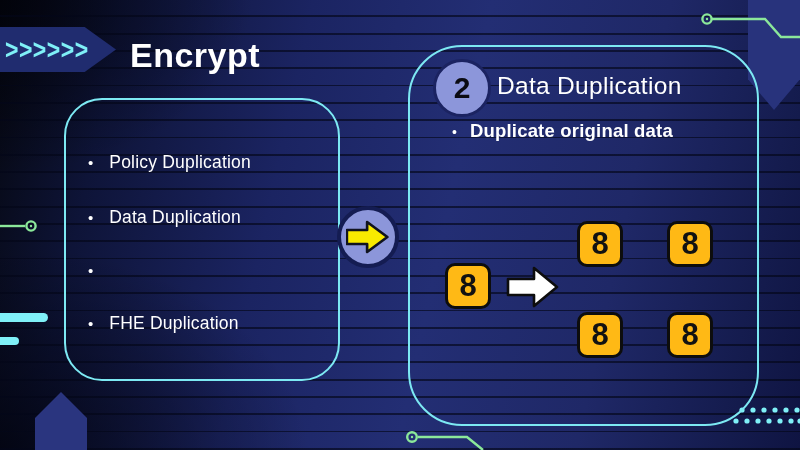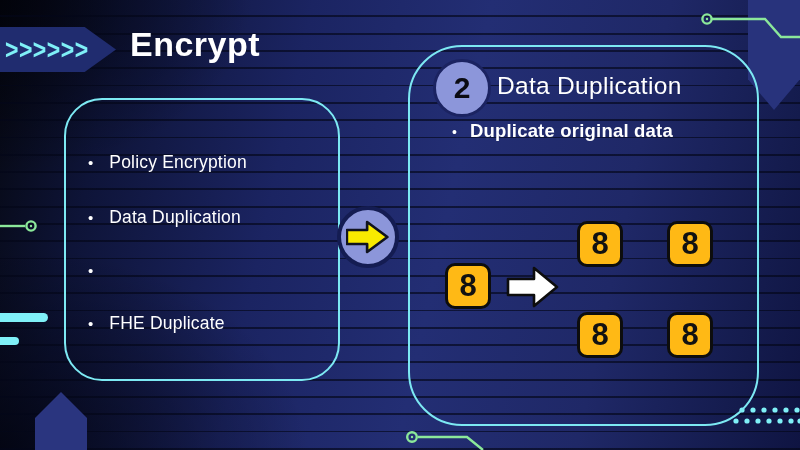--- a/index.html
+++ b/index.html
@@ -21,21 +21,21 @@
     background:#28337c; clip-path:polygon(0 0,100% 0,100% 72%,50% 100%,0 72%); }
   .pent-bl { position:absolute; left:35px; top:392px; width:52px; height:58px;
     background:#2a357f; clip-path:polygon(50% 0,100% 45%,100% 100%,0 100%,0 45%); }
 
   
   .banner { position:absolute; left:0; top:27px; width:116px; height:45px;
     background:#202c6f; clip-path:polygon(0 0,73% 0,100% 50%,73% 100%,0 100%);
     display:flex; align-items:center; }
   .chevrons { color:#7ff0f7; font-weight:900; font-size:23px; letter-spacing:0.5px;
     padding-left:5px; transform:scaleY(1.2); transform-origin:center; }
-  .page-title { position:absolute; left:130px; top:25px; color:#ffffff;
+  .page-title { position:absolute; left:130px; top:36px; color:#ffffff;
     font-size:34px; font-weight:bold; letter-spacing:0.5px; }
 
   
   .bar1 { position:absolute; left:-6px; top:313px; width:54px; height:9px;
     background:#7ff0f7; border-radius:5px; }
   .bar2 { position:absolute; left:-6px; top:337px; width:25px; height:8px;
     background:#7ff0f7; border-radius:4px; }
 
   
   .overlay-svg { position:absolute; left:0; top:0; pointer-events:none; }
@@ -121,32 +121,32 @@
 
   <div class="banner">
     <span class="chevrons">&gt;&gt;&gt;&gt;&gt;&gt;</span>
   </div>
   <div class="page-title">Encrypt</div>
 
   <div class="panel panel-left"></div>
   <div class="bullet-list">
     <div class="bullet-item">
       <span class="bullet-dot">•</span>
-      <span class="bullet-label">Policy Encryption</span>
+      <span class="bullet-label">Policy Duplication</span>
     </div>
     <div class="bullet-item">
       <span class="bullet-dot">•</span>
       <span class="bullet-label">Data Duplication</span>
     </div>
     <div class="bullet-item">
       <span class="bullet-dot">•</span>
     </div>
     <div class="bullet-item">
       <span class="bullet-dot">•</span>
-      <span class="bullet-label">FHE Duplicate</span>
+      <span class="bullet-label">FHE Duplication</span>
     </div>
   </div>
 
   <div class="mid-circle">
     <svg width="44" height="36" viewBox="0 0 50 40">
       <polygon points="1,12 24,12 24,3 47,20 24,37 24,28 1,28" fill="#f8ea00" stroke="#10131f" stroke-width="3" stroke-linejoin="round"></polygon>
     </svg>
   </div>
 
   <div class="panel panel-right"></div>

